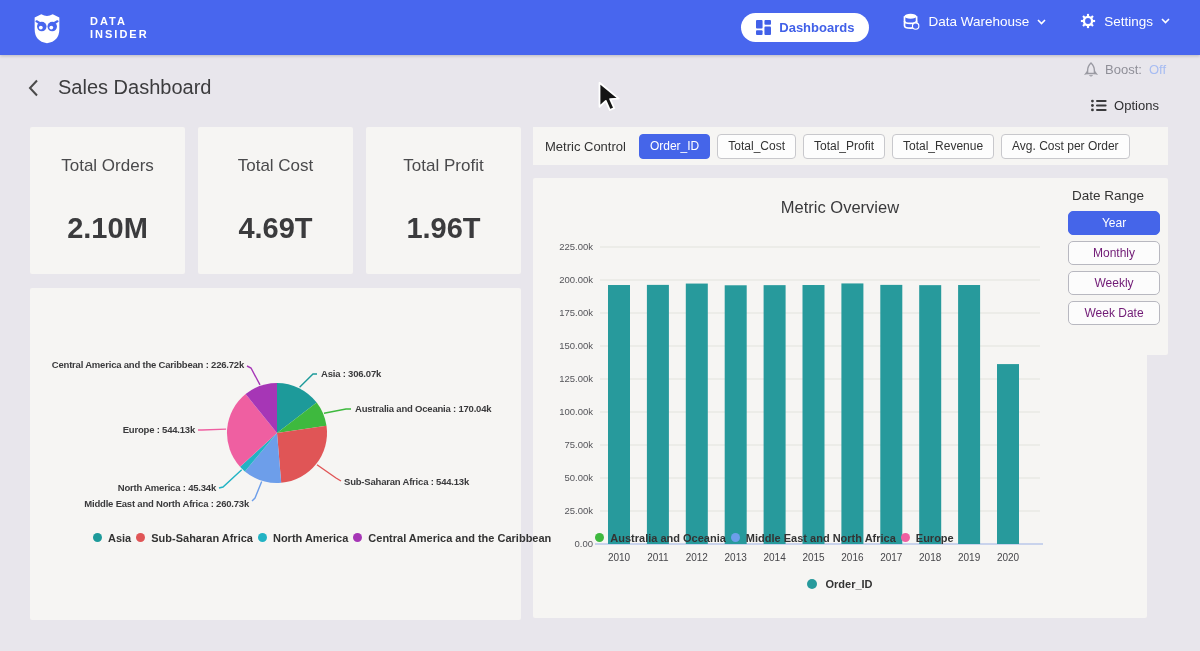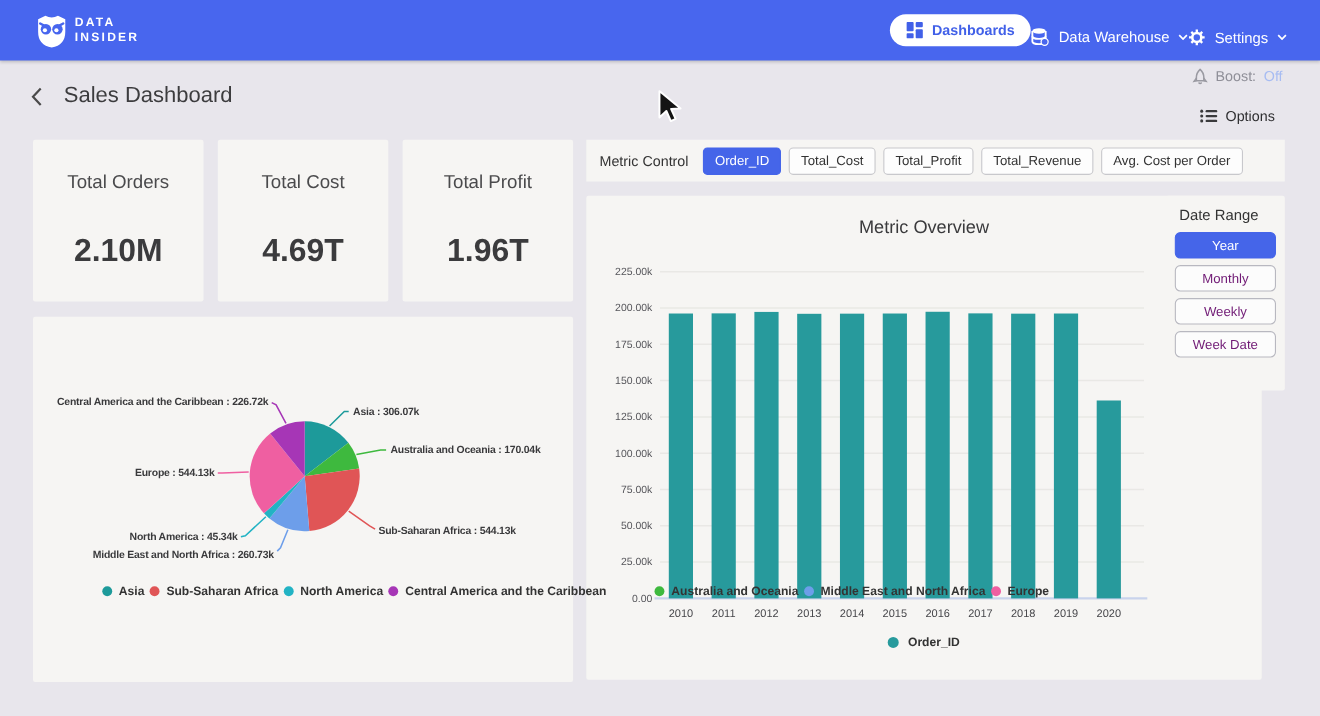--- a/index.html
+++ b/index.html
@@ -10,23 +10,23 @@
     position:relative;
     overflow:hidden;
     color:#3b3b3d;
   }
   
   .topbar {
     position:absolute; left:0; top:0; width:1200px; height:55px;
     background:#4866ee; display:flex; align-items:center;
     box-shadow:0 1px 3px rgba(0,0,0,.2); z-index:5;
   }
-  .logo { display:flex; align-items:center; margin-left:28px; gap:2px; }
+  .logo { display:flex; align-items:center; margin-left:28px; gap:24px; }
   .logo-text { color:#fff; font-size:11px; font-weight:bold; letter-spacing:2px; line-height:13px; }
-  .topnav { margin-left:auto; margin-right:30px; display:flex; align-items:flex-end; }
+  .topnav { margin-left:auto; margin-right:30px; display:flex; align-items:flex-start; gap:34px; }
   .nav-item { display:flex; align-items:center; gap:8px; color:#fff; font-size:13.5px; font-weight:500; cursor:pointer; }
   .nav-pill {
     background:#fff; color:#4160e8; border-radius:15px; height:29px;
     padding:0 15px; font-weight:bold; font-size:13px;
   }
   
   .page-header {
     position:absolute; left:0; top:55px; width:1200px; height:65px;
     display:flex; align-items:center;
   }

